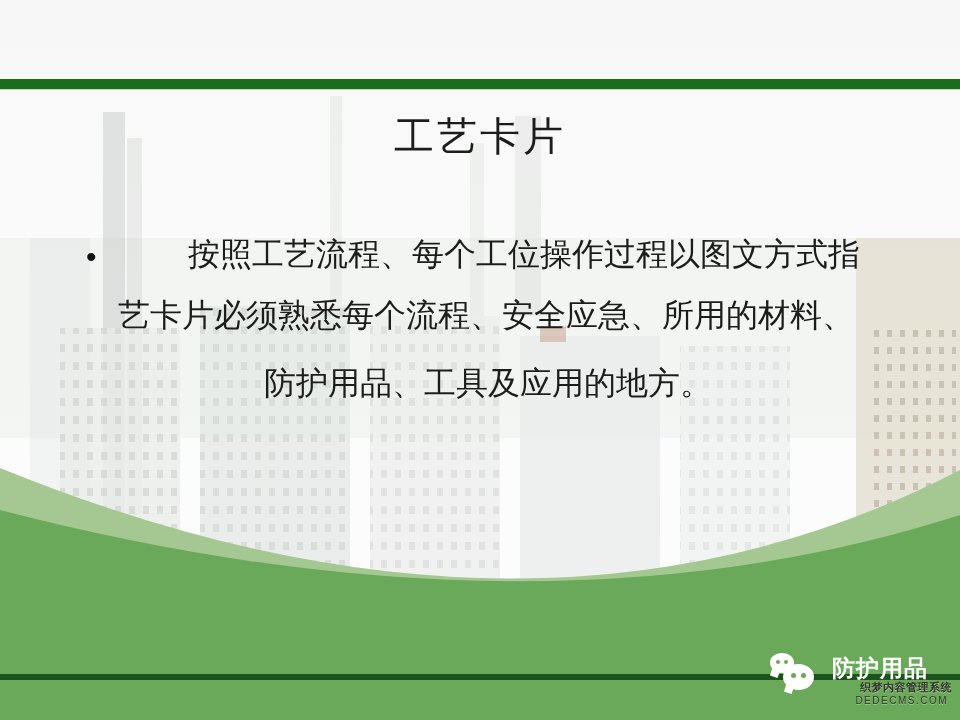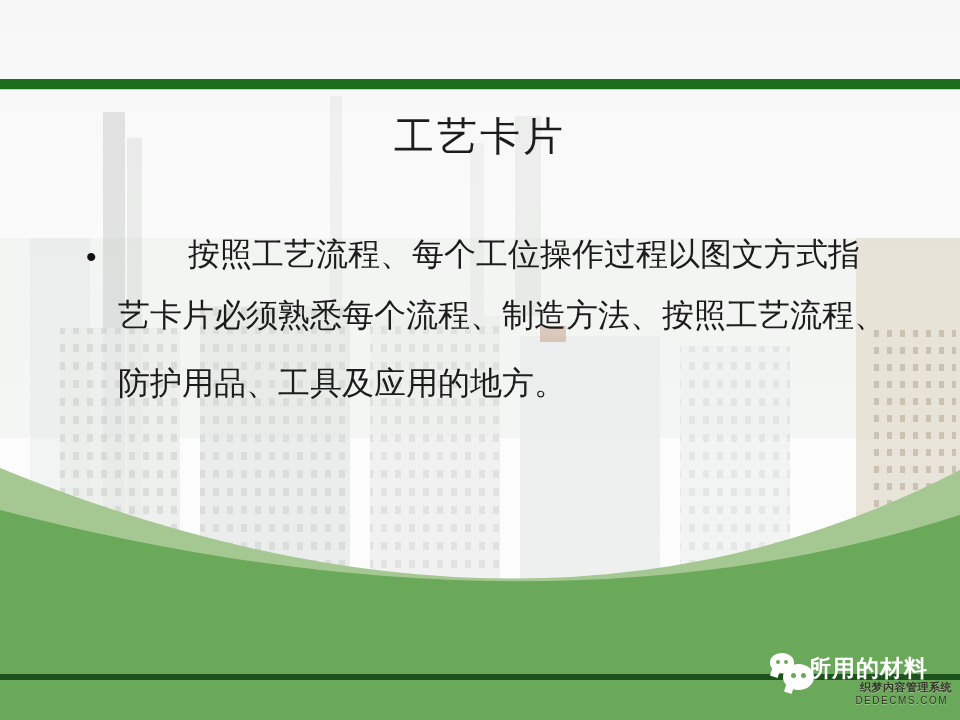--- a/index.html
+++ b/index.html
@@ -26,21 +26,21 @@
   
   .body-block{
     position:absolute;left:110px;top:224px;width:748px;
     font-size:32px;line-height:61px;color:var(--body-text,#1c1c1c);
   }
   .bullet-marker{
     position:absolute;left:-24px;top:2px;font-size:30px;color:#111;
   }
   .line{white-space:nowrap;margin-left:8px;}
   .line1{padding-left:70px;}
-  .line4{margin-top:7px;}
+  .line4{margin-top:7px;text-align:center;}
   
   .waves{position:absolute;left:0;top:430px;width:960px;height:290px;}
   
   .bottom-line{
     position:absolute;left:0;top:674px;width:960px;height:6px;
     background:var(--bottom-line,#1c531c);
   }
   
   .watermark{position:absolute;right:0;bottom:0;width:200px;height:82px;}
   .wechat{position:absolute;left:10px;top:10px;width:50px;height:48px;}
@@ -109,21 +109,21 @@
     <rect x="680" y="258" width="110" height="232" fill="url(#winB)" opacity="0.30"></rect>
     <rect x="856" y="150" width="104" height="340" fill="#e3dccd" opacity="0.75"></rect>
     <rect x="866" y="240" width="90" height="240" fill="url(#winA)" opacity="0.55"></rect>
   </svg>
 
   <h1 class="title">工艺卡片</h1>
 
   <div class="body-block">
     <span class="bullet-marker">•</span>
     <div class="line line1">按照工艺流程、每个工位操作过程以图文方式指</div>
-    <div class="line line3">艺卡片必须熟悉每个流程、制造方法、按照工艺流程、</div>
+    <div class="line line3">艺卡片必须熟悉每个流程、安全应急、所用的材料、</div>
     <div class="line line4">防护用品、工具及应用的地方。</div>
   </div>
 
   <svg class="waves" viewBox="0 430 960 290" preserveAspectRatio="none">
     <path d="M0,468 Q540,688 960,470 L960,720 L0,720 Z" style="fill:var(--wave-light,#a5c791)"></path>
     <path d="M0,510 Q540,650 960,515 L960,720 L0,720 Z" style="fill:var(--wave-medium,#6aa85a)"></path>
   </svg>
 
   <div class="bottom-line"></div>
 
@@ -133,18 +133,18 @@
         <i class="tail"></i>
         <i class="eye e1"></i>
         <i class="eye e2"></i>
       </span>
       <span class="bub big">
         <i class="tail"></i>
         <i class="eye e1"></i>
         <i class="eye e2"></i>
       </span>
     </span>
-    <div class="brand">所用的材料</div>
+    <div class="brand">防护用品</div>
     <div class="cms1">织梦内容管理系统</div>
     <div class="cms2">DEDECMS.COM</div>
   </div>
 
 </div>
 
 </body></html>

